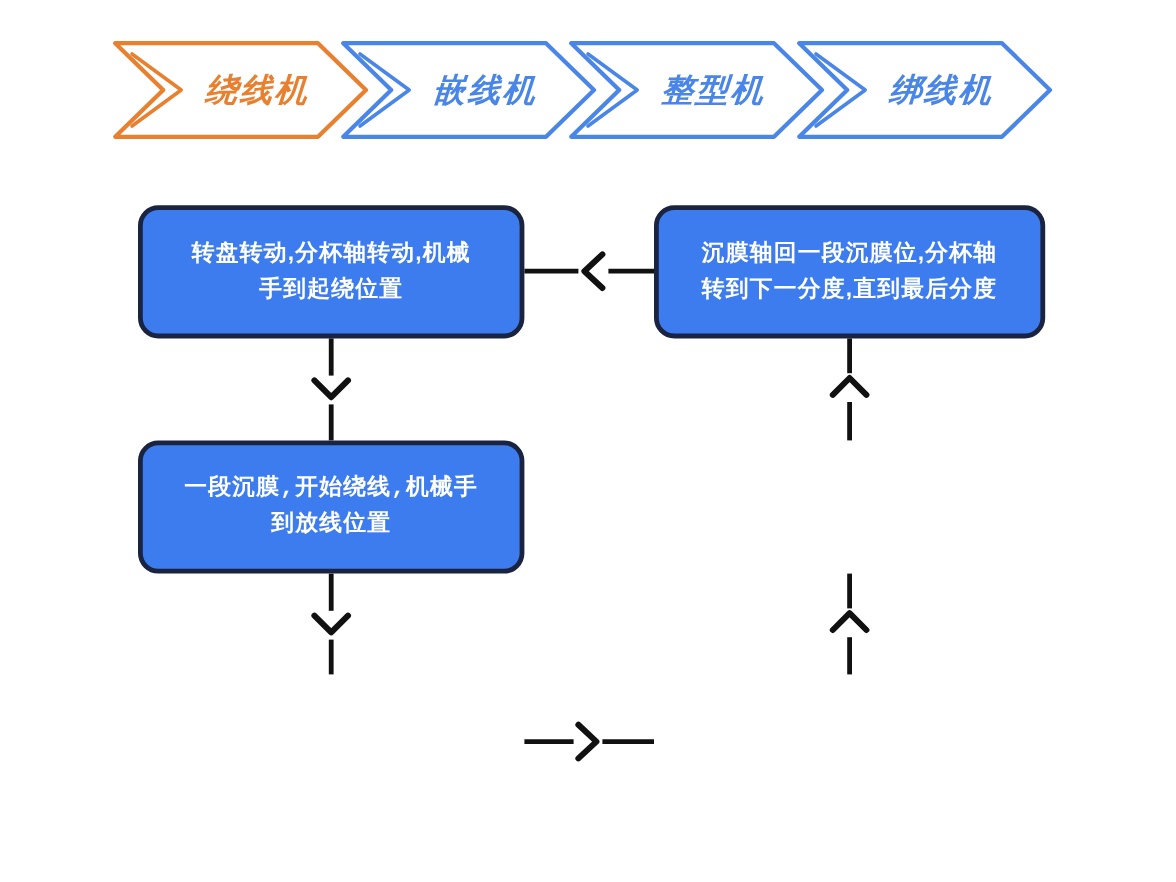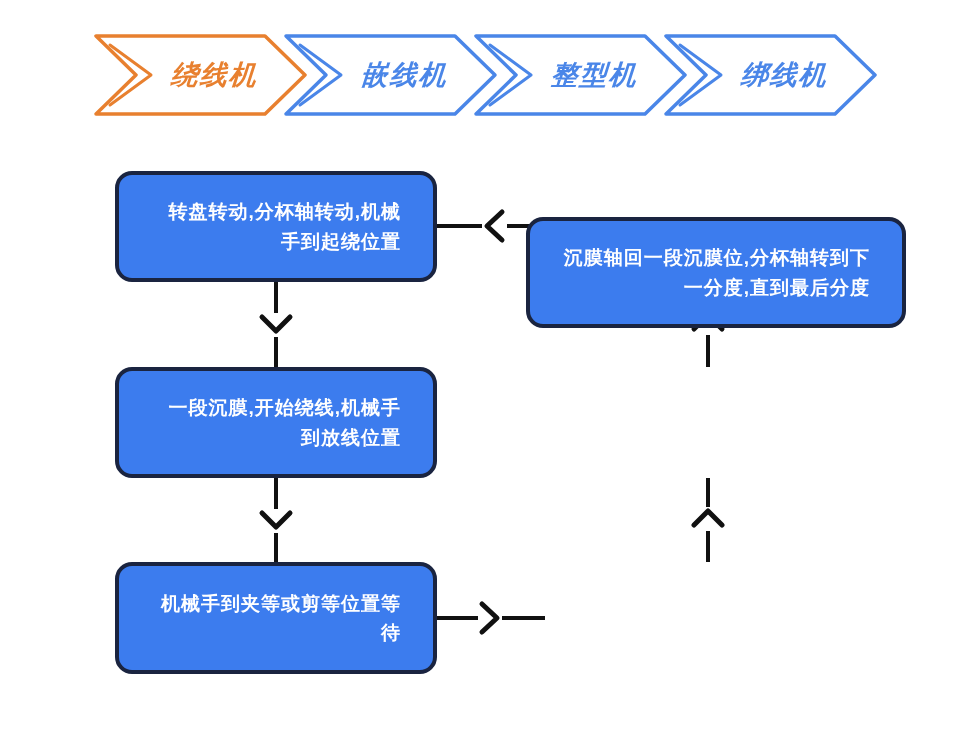--- a/index.html
+++ b/index.html
@@ -44,28 +44,28 @@
     position: absolute;
     background: #3C7CEE;
     border: 4px solid #1A2440;
     border-radius: 17px;
     color: #ffffff;
     font-size: 19px;
     font-weight: 700;
     line-height: 1.55;
     letter-spacing: 1px;
     display: flex; align-items: center; justify-content: center;
-    text-align: right;
+    text-align: center;
     padding: 0 32px;
     box-sizing: border-box;
   }
   .col-left  { left: 115px; width: 322px; }
-  .col-right { left: 526px; width: 380px; margin-top: 46px; }
+  .col-right { left: 545px; width: 326px; }
   .row-1 { top: 171px; height: 111px; }
-  .row-2 { top: 367px; height: 111px; }
+  .row-2 { top: 367px; height: 111px; font-family: Liberation Mono, monospace; }
   .row-3 { top: 562px; height: 112px; }
 
   .connector-layer {
     position: absolute; inset: 0;
     width: 980px; height: 735px;
     pointer-events: none;
   }
   .connector-layer line     { stroke: #111111; stroke-width: 4; stroke-linecap: butt; }
   .connector-layer polyline { stroke: #111111; stroke-width: 5; fill: none;
                               stroke-linecap: round; stroke-linejoin: round; }
@@ -141,16 +141,15 @@
 
     <g>
       <line x1="545" y1="226" x2="507" y2="226"></line>
       <polyline points="502,212 487,226 502,240"></polyline>
       <line x1="482" y1="226" x2="437" y2="226"></line>
     </g>
   </svg>
 
   <div class="node col-left row-1">转盘转动,分杯轴转动,机械手到起绕位置</div>
   <div class="node col-left row-2">一段沉膜,开始绕线,机械手到放线位置</div>
-  <div class="node col-left row-3">机械手到夹等或剪等位置等待</div>
   <div class="node col-right row-1">沉膜轴回一段沉膜位,分杯轴转到下一分度,直到最后分度</div>
 
 </div>
 
 </body></html>

